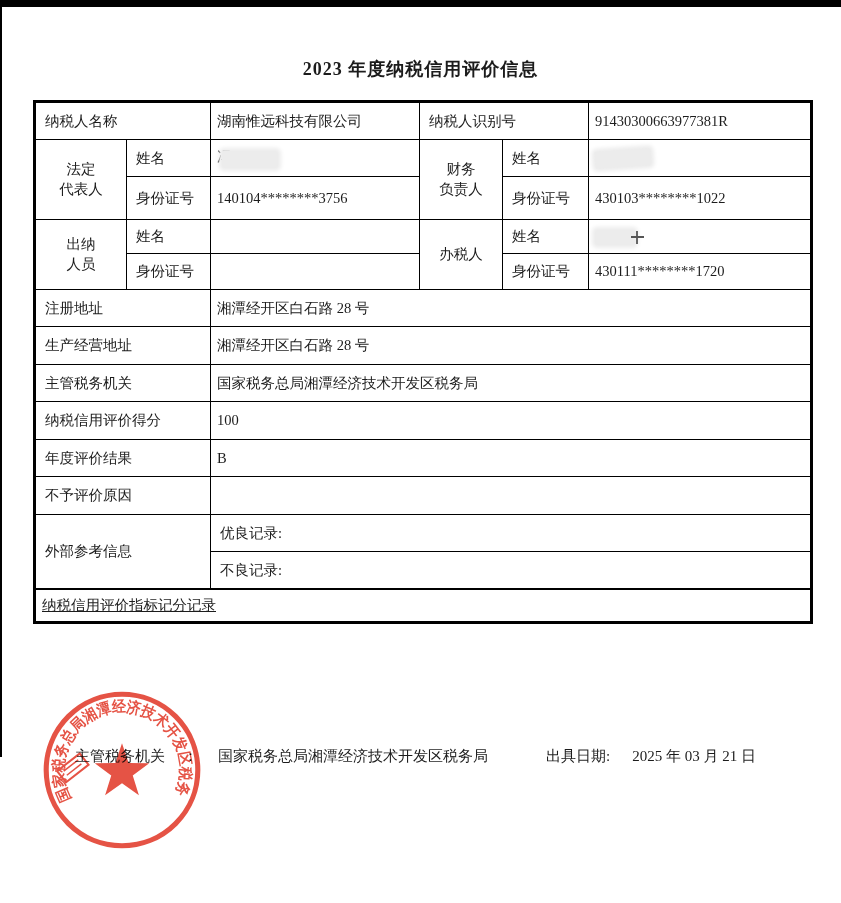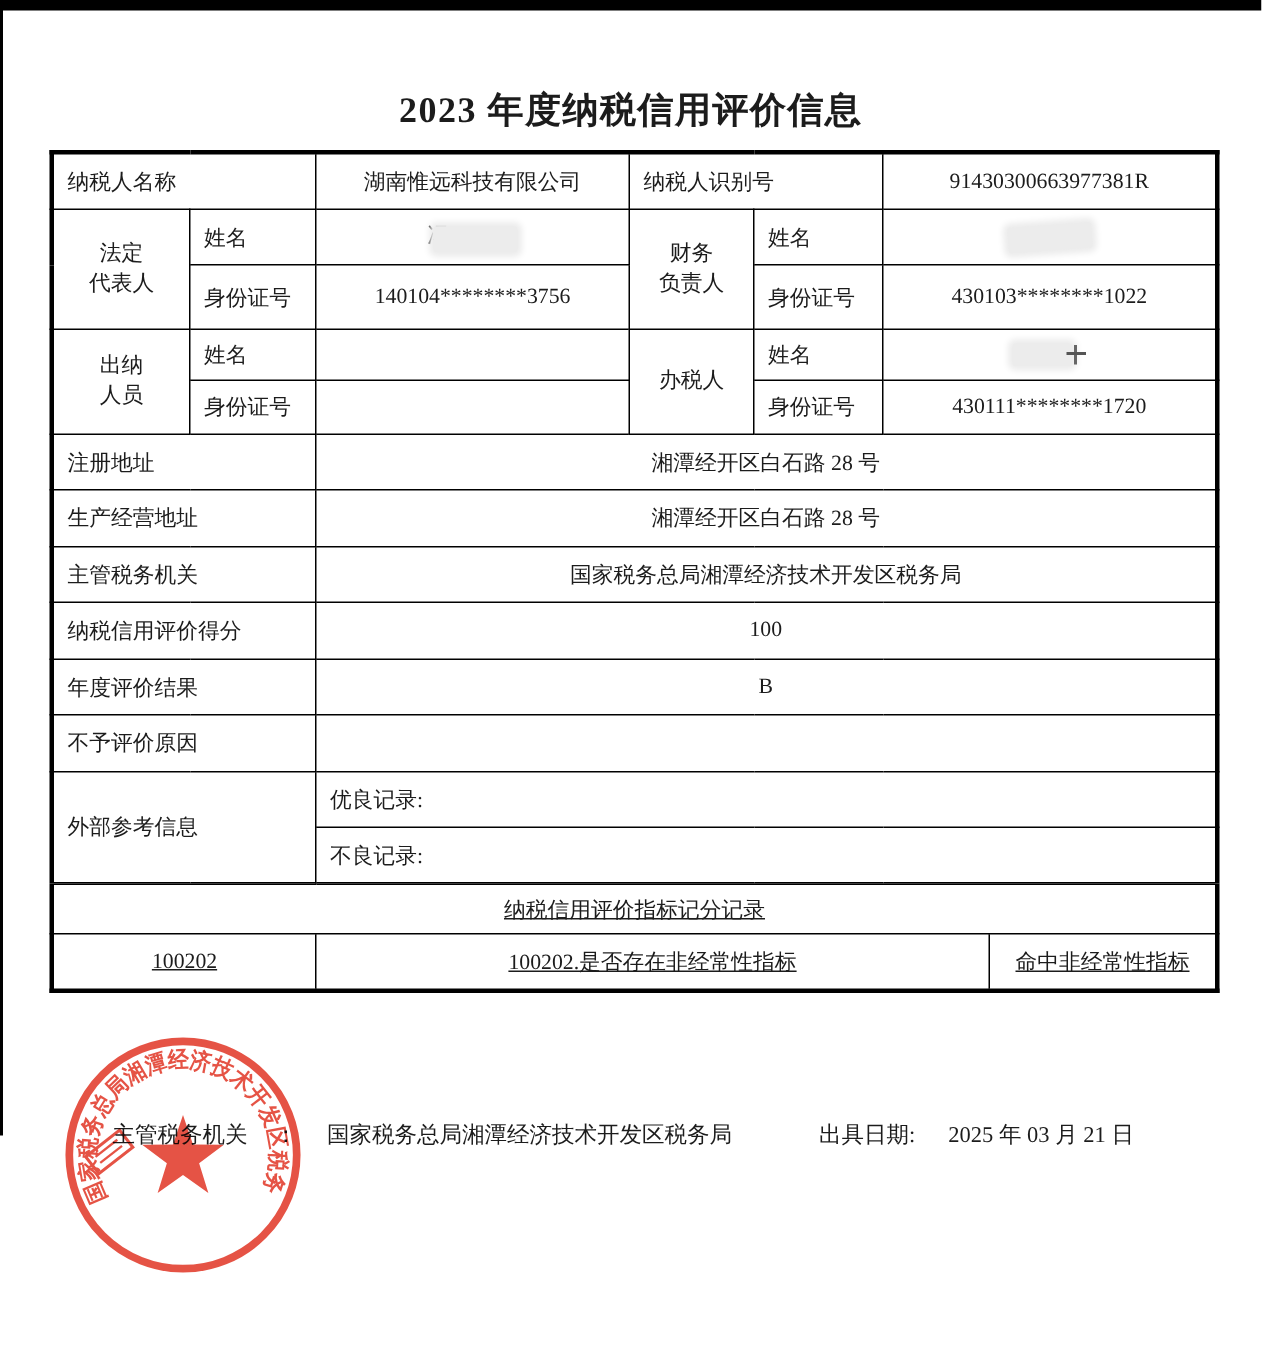--- a/index.html
+++ b/index.html
@@ -15,38 +15,38 @@
     position: absolute; left: 0; top: 0;
     width: 841px; height: 7px; background: #000;
   }
   .scan-edge-left {
     position: absolute; left: 0; top: 0;
     width: 2px; height: 757px; background: #000;
   }
   .doc-title {
     position: absolute; left: 0; top: 57px; width: 841px;
     text-align: center;
-    font-size: 24px; font-weight: bold;
+    font-size: 18px; font-weight: bold;
     letter-spacing: 1px;
   }
   .sheet {
     position: absolute; left: 33px; top: 100px; width: 777px;
   }
   table { border-collapse: collapse; table-layout: fixed; width: 777px; }
   td {
     border: 1px solid #000;
     font-size: 14.5px;
     padding: 2px 6px;
     vertical-align: middle;
     overflow: hidden;
   }
   table.info { border: 3px solid #000; border-bottom: 0; }
   table.ind  { border: 3px solid #000; border-top: 1px solid #000; text-decoration: underline; }
   td.label { text-align: left; padding-left: 9px; }
-  td.center { text-align: center; }
+  td.center { }
   td.group { text-align: center; line-height: 1.35; }
   .redact-box {
     display: inline-block;
     width: 56px; height: 17px;
     background: #ececec;
     box-shadow: 0 0 4px 3px #ececec;
     vertical-align: middle;
     border-radius: 2px;
   }
   .redact-box.small { width: 40px; height: 15px; }
@@ -185,25 +185,20 @@
   <table class="ind">
     <colgroup>
       <col style="width:176px">
         <col style="width:449px">
         <col style="width:152px">
     </colgroup>
     <tbody>
         <tr style="height:33px">
       <td colspan="3" class="center">纳税信用评价指标记分记录</td>
     </tr>
-    <tr style="height:38px">
-      <td class="center">100202</td>
-      <td class="center">100202.是否存在非经常性指标</td>
-      <td class="center">命中非经常性指标</td>
-    </tr>
   </tbody>
     </table>
 </div>
 
 <div class="footer-line">
   <span class="fl-label">主管税务机关</span>
   <span class="fl-colon">：</span>
   <span class="fl-auth">国家税务总局湘潭经济技术开发区税务局</span>
   <span class="fl-date-label">出具日期:</span>
   <span class="fl-date">2025 年 03 月 21 日</span>

